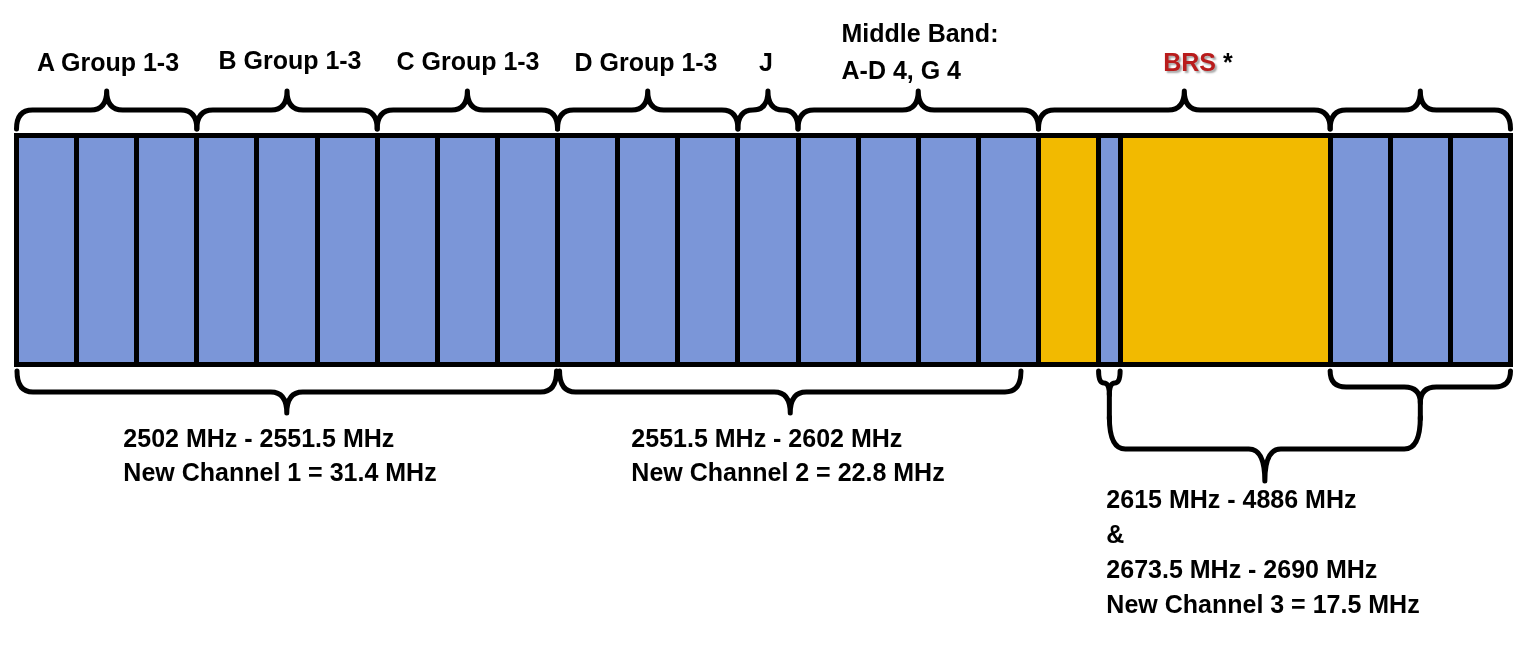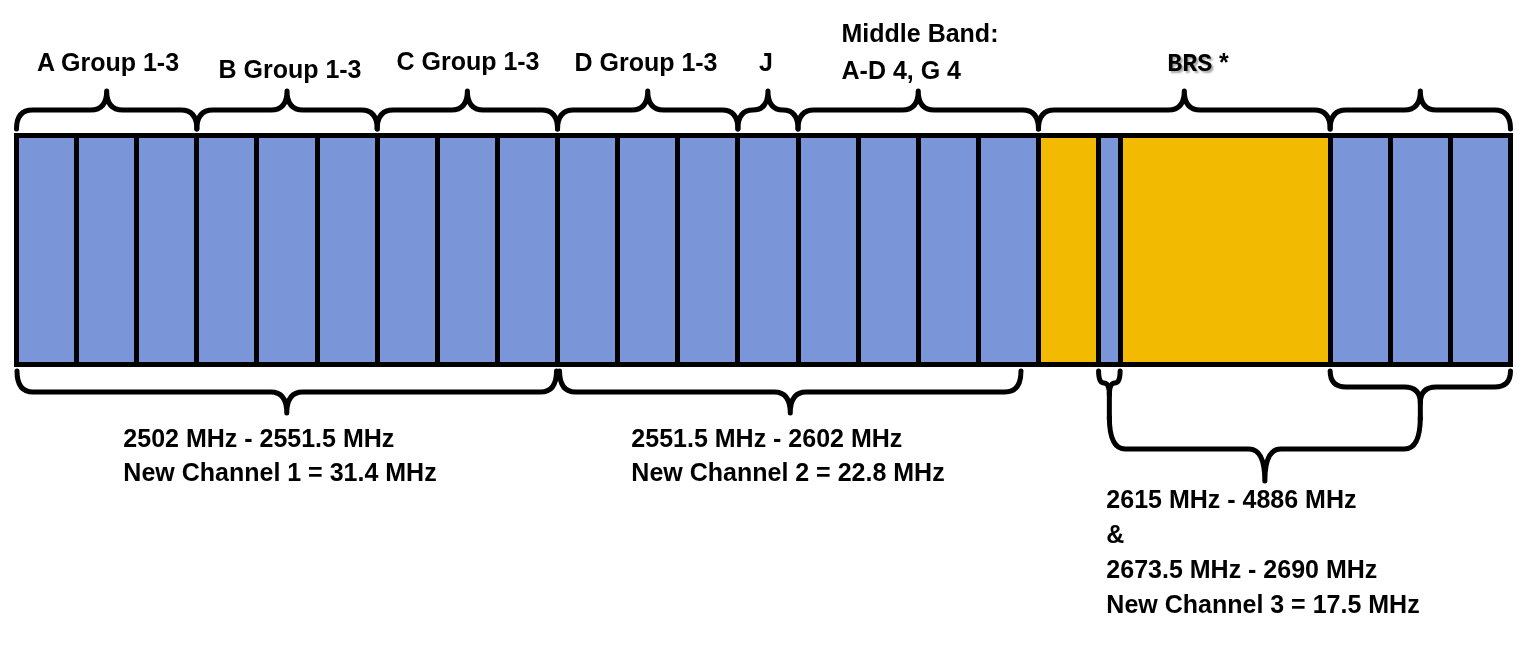--- a/index.html
+++ b/index.html
@@ -30,32 +30,32 @@
   #braces { position:absolute; left:0; top:0; }
   #bar-bg { position:absolute; }
   .seg { position:absolute; }
 </style>
 </head>
 <body>
 
 <div id="canvas">
 
   <div class="lbl" style="left:108px; top:47px">A Group 1-3</div>
-  <div class="lbl" style="left:290px; top:54px">B Group 1-3</div>
+  <div class="lbl" style="left:290px; top:45px">B Group 1-3</div>
   <div class="lbl" style="left:468px; top:46px">C Group 1-3</div>
   <div class="lbl" style="left:646px; top:47px">D Group 1-3</div>
   <div class="lbl" style="left:766px; top:47px">J</div>
 
   <div class="lbl lbl2" style="left:920px; top:15px">
     <div>Middle Band:</div>
     <div>A-D 4, G 4</div>
   </div>
 
   <div class="lbl" style="left:1198px; top:47px">
-    <span class="brs-gold" id="brs-gold-text" style="color: #000000; font-family: Liberation Mono, monospace;">BRS</span><span> *</span>
+    <span class="brs-gold" id="brs-gold-text" style="color: #b91c1c;">BRS</span><span> *</span>
   </div>
 
 
   <div id="bar-bg" style="left: 14px; top: 133px; width: 1499px; height: 234px; background: rgb(0, 0, 0);"></div>
   <div id="segments-layer">
       <div class="seg" style="left: 19px; top: 138px; width: 55.1159px; height: 224px; background: rgb(123, 150, 216);"></div>
       <div class="seg" style="left: 79.1159px; top: 138px; width: 55.1159px; height: 224px; background: rgb(123, 150, 216);"></div>
       <div class="seg" style="left: 139.232px; top: 138px; width: 55.1159px; height: 224px; background: rgb(123, 150, 216);"></div>
       <div class="seg" style="left: 199.348px; top: 138px; width: 55.1159px; height: 224px; background: rgb(123, 150, 216);"></div>
       <div class="seg" style="left: 259.464px; top: 138px; width: 55.1159px; height: 224px; background: rgb(123, 150, 216);"></div>

